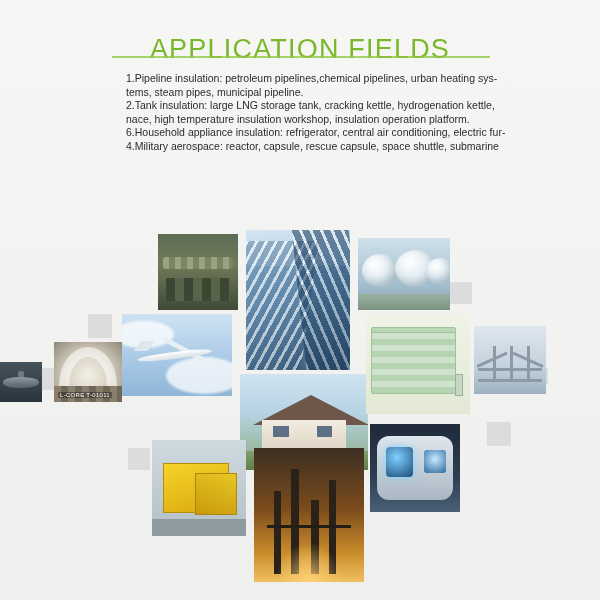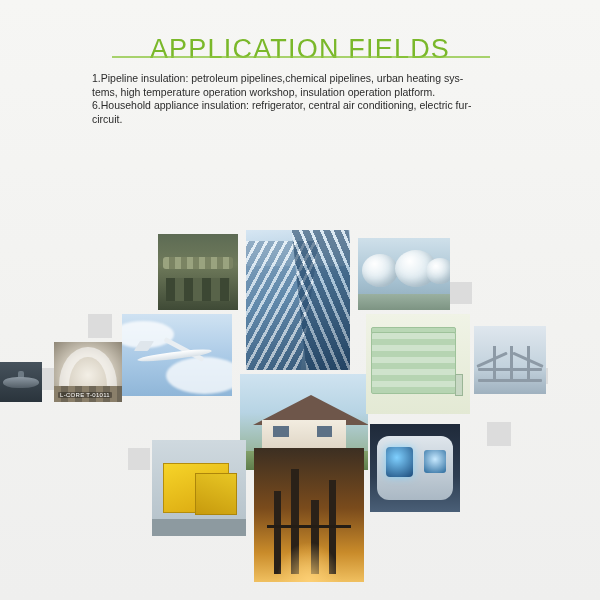--- a/index.html
+++ b/index.html
@@ -38,21 +38,21 @@
     left: 112px;
     top: 56px;
     width: 378px;
     height: 2px;
     background: #8cc63f;
     opacity: .75;
   }
   
   .body-text {
     position: absolute;
-    left: 92px;
+    left: 126px;
     top: 72px;
     width: 420px;
     font-size: 10.5px;
     line-height: 13.6px;
     color: #2b2b2b;
   }
   .body-text p { margin: 0; }
   
   .collage {
     position: absolute;
@@ -314,23 +314,25 @@
 
 <div class="page">
 
   <div class="title-wrap">
     <h1 class="title">APPLICATION FIELDS</h1>
   </div>
   <div class="title-rule"></div>
 
   <div class="body-text">
     <p>1.Pipeline insulation: petroleum pipelines,chemical pipelines, urban heating sys-</p>
-    <p>tems, high temperature operation workshop,  insulation operation platform.</p>
+    <p>tems,  steam pipes,  municipal pipeline.</p>
+    <p>2.Tank insulation: large LNG storage tank, cracking kettle, hydrogenation kettle,</p>
+    <p>nace, high temperature insulation workshop,  insulation operation platform.</p>
     <p>6.Household appliance insulation: refrigerator, central air conditioning, electric fur-</p>
-    <p>circuit.</p>
+    <p>4.Military aerospace: reactor, capsule, rescue capsule, space shuttle, submarine</p>
   </div>
 
   <div class="collage">
 
     <div class="ph" style="left:38px; top:146px; width:22px; height:22px;"></div>
     <div class="ph" style="left:88px; top:92px; width:24px; height:24px;"></div>
     <div class="ph" style="left:128px; top:226px; width:22px; height:22px;"></div>
     <div class="ph" style="left:450px; top:60px; width:22px; height:22px;"></div>
     <div class="ph" style="left:487px; top:200px; width:24px; height:24px;"></div>
     <div class="ph" style="left:532px; top:146px; width:16px; height:16px;"></div>

